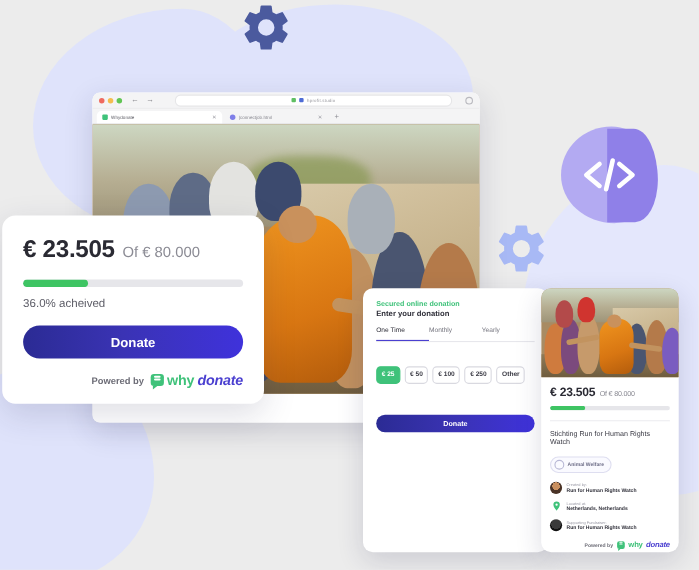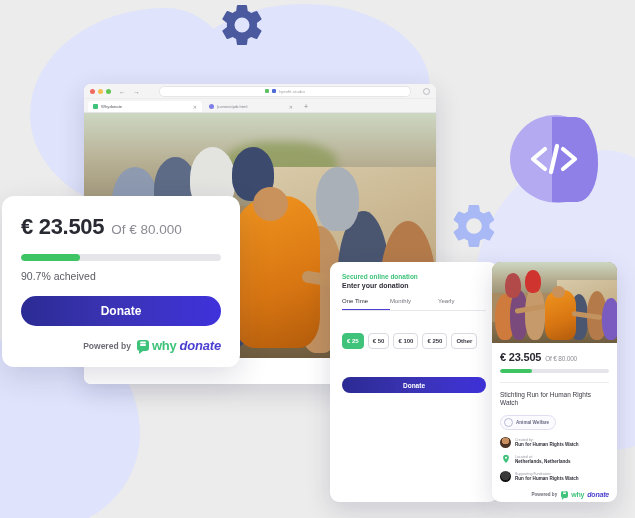--- a/index.html
+++ b/index.html
@@ -307,21 +307,21 @@
   </div>
 
   <div class="summary-card">
     <div class="sum-amount">
       <span>€ 23.505</span>
       <span class="of">Of € 80.000</span>
     </div>
     <div class="progress-track">
       <div class="progress-fill" id="sum-fill" style="width: 29.4%;"></div>
     </div>
-    <div class="sum-achieved">90.7% acheived</div>
+    <div class="sum-achieved">36.0% acheived</div>
     <button class="donate-btn">Donate</button>
     <div class="powered">
       <span class="ptext">Powered by</span>
       <span class="wd-logo">
         <span class="wd-bubble"></span>
         <span class="wd-why">why</span>
           <span class="wd-donate">donate</span>
       </span>
     </div>
   </div>

